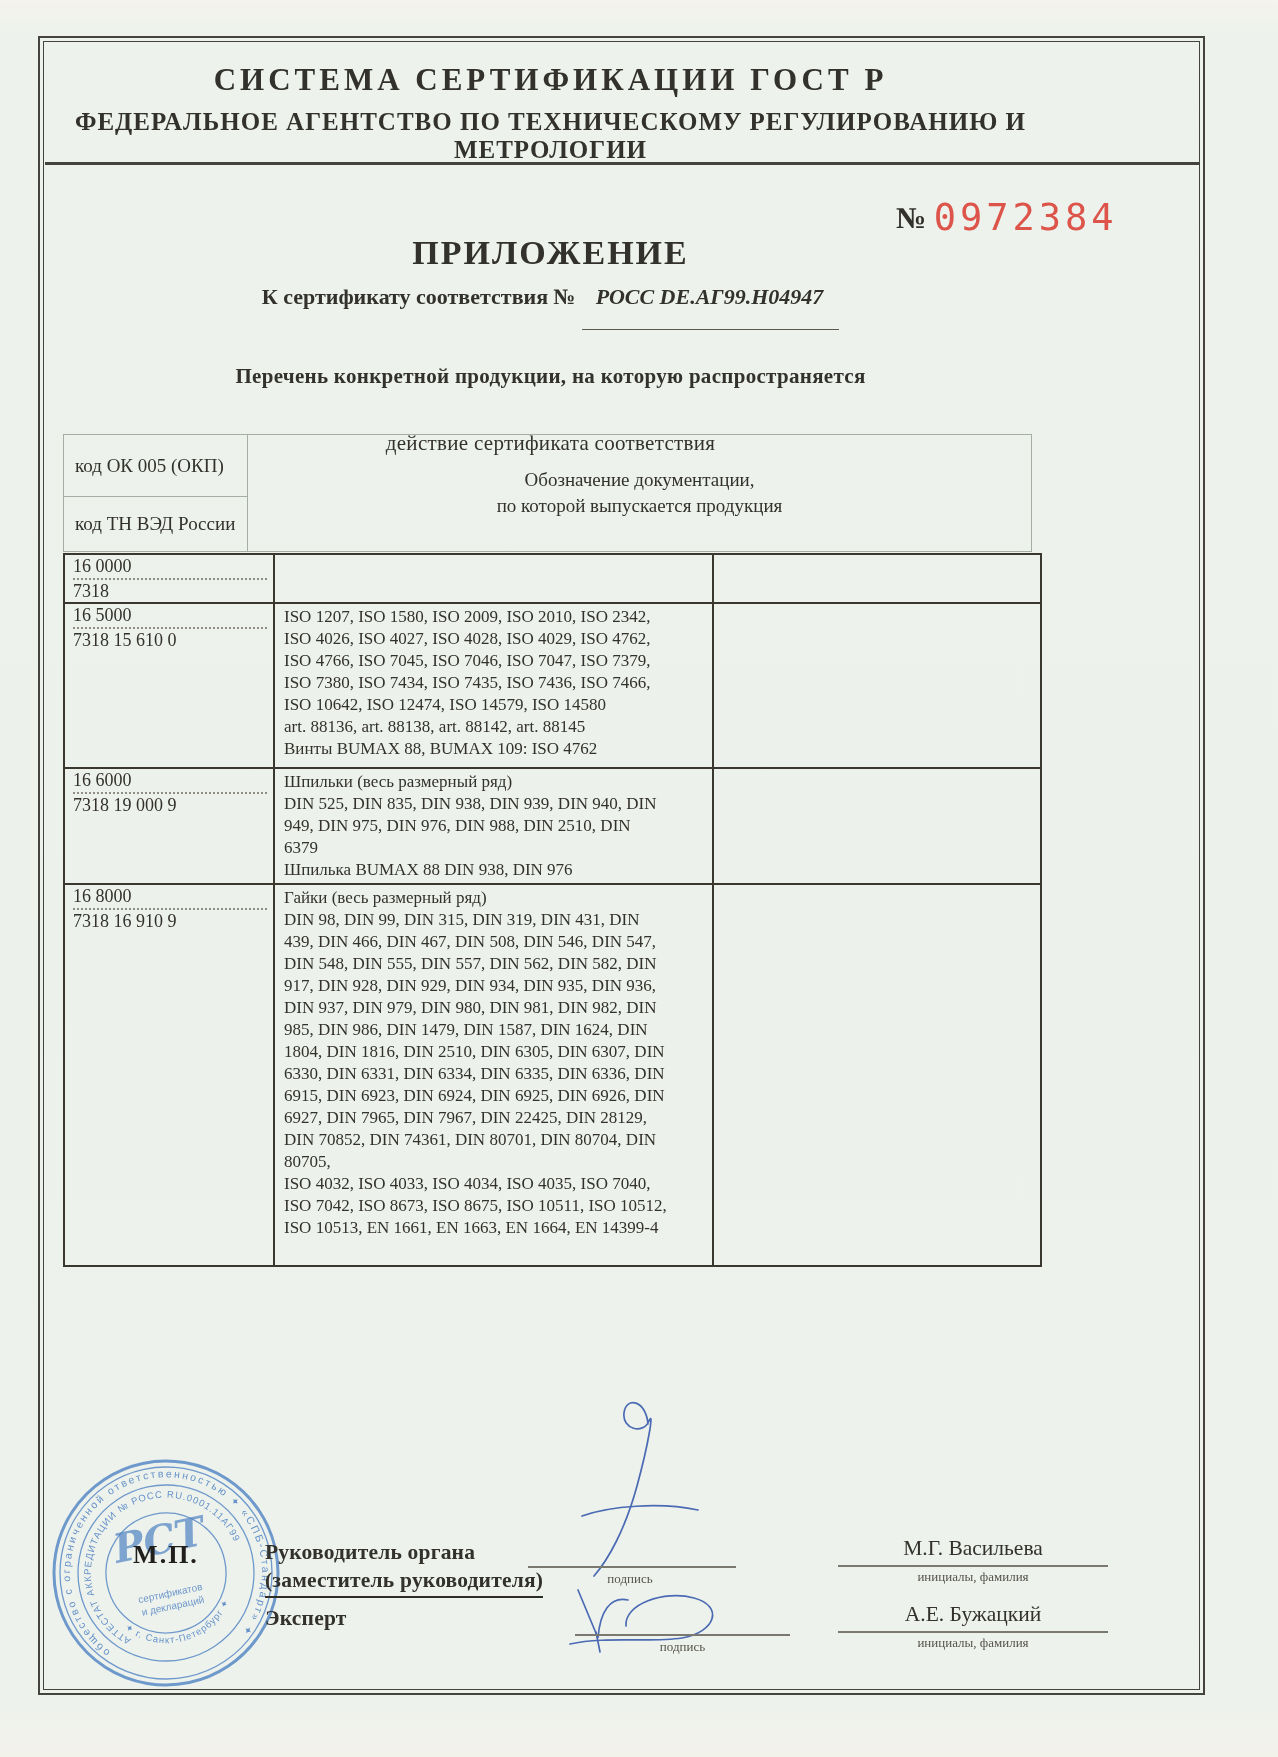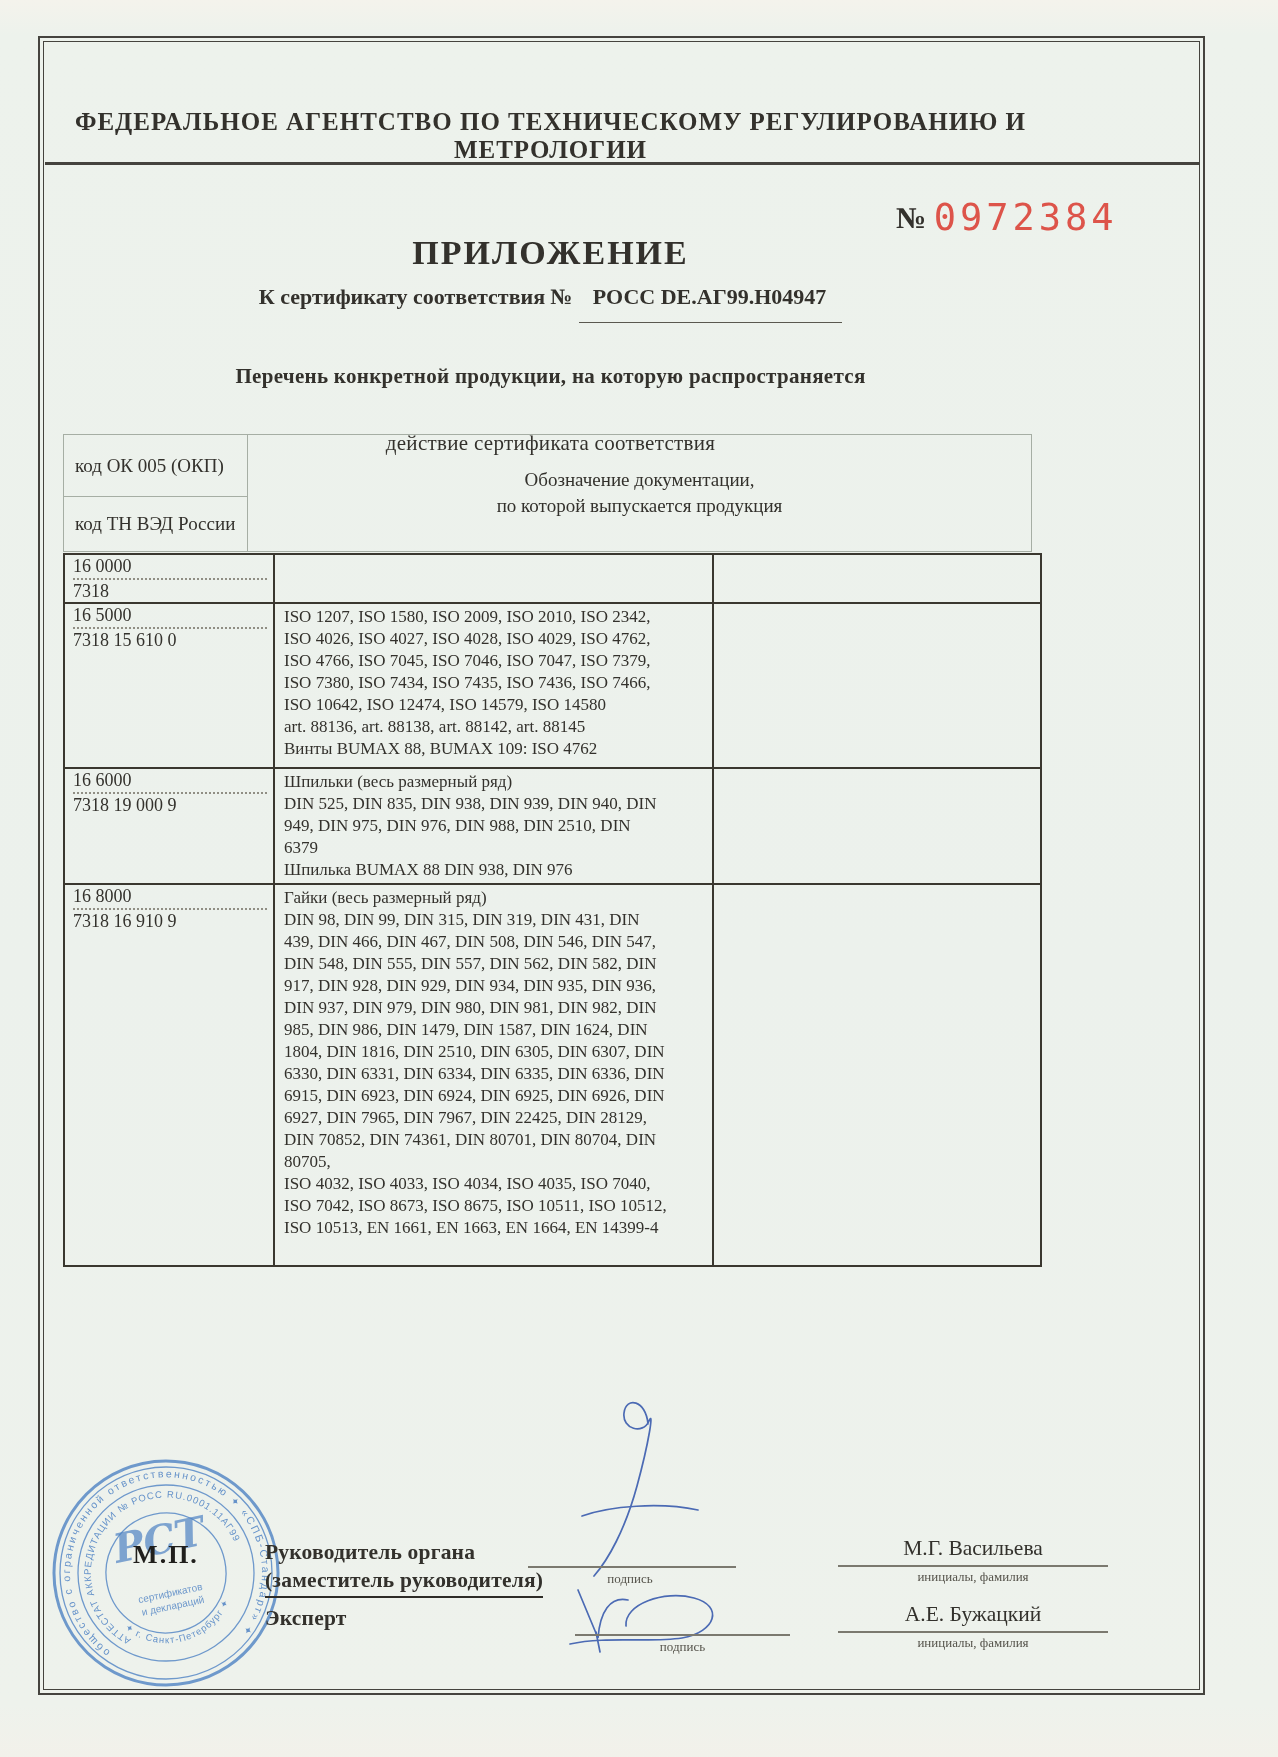--- a/index.html
+++ b/index.html
@@ -15,21 +15,21 @@
   .frame::before { content:""; position:absolute; inset:3px; border:1.5px solid #45433e; }
   .hsep { position:absolute; left:45px; top:162px; width:1154px; height:2.5px; background:#45433e; }
   
   .content { position:absolute; left:63px; width:975px; text-align:center; }
   .sys-title { top:62px; font-size:31px; font-weight:bold; letter-spacing:4px; }
   .agency    { top:108px; font-size:25px; font-weight:bold; letter-spacing:1px; }
   .blank-no  { position:absolute; left:896px; top:196px; font-size:30px; font-weight:bold; white-space:nowrap; }
   .blank-no .digits { font-family:"DejaVu Sans Mono",monospace; font-weight:normal; font-size:37px; letter-spacing:4px; color:#dd544a; vertical-align:-2px; }
   .doc-title { top:234px; font-size:34px; font-weight:bold; letter-spacing:2px; }
   .cert-line { top:284px; font-size:22px; font-weight:600; }
-  .cert-line .cert-no { display:inline-block; border-bottom:1.5px solid #5a584f; padding:0 16px 12px 14px; margin-left:6px; }
+  .cert-line .cert-no { display:inline-block; border-bottom:1.5px solid #5a584f; padding:0 16px 19px 14px; margin-left:6px;font-style:italic; }
   .sub1 { top:364px; font-size:21px; font-weight:bold; letter-spacing:.3px; }
   .sub2 { top:396px; font-size:21px; font-weight:normal; letter-spacing:.3px;margin-top:35px; }
   
   .htable { position:absolute; left:63px; top:434px; width:967px; height:116px; border:1.5px solid #a6aea4; display:flex; font-size:19px; }
   .hc1 { width:183px; border-right:1.5px solid #a6aea4; display:flex; flex-direction:column; text-align:left; }
   .hc1a { height:61px; border-bottom:1.5px solid #a6aea4; display:flex; align-items:center; padding-left:11px; }
   .hc1b { flex:1; display:flex; align-items:center; padding-left:11px; }
   .hc2 { width:444px; border-right:1.5px solid #a6aea4; display:flex; align-items:center; justify-content:center; text-align:center; white-space:pre-line; line-height:26px; }
   .hc3 { flex:1; display:flex; align-items:center; justify-content:center; text-align:center; white-space:pre-line; line-height:26px; }
   
@@ -55,20 +55,21 @@
   .footer { position:absolute; left:0; top:1712px; width:1278px; text-align:center; font-family:"Liberation Sans","DejaVu Sans",sans-serif; font-size:10.5px; color:#8b8a82; letter-spacing:.3px; }
 </style>
 </head>
 <body>
 
 <div class="page">
 
   <div class="frame"></div>
   <div class="hsep"></div>
 
+  <div class="content abs sys-title">СИСТЕМА СЕРТИФИКАЦИИ ГОСТ Р</div>
   <div class="content abs agency">ФЕДЕРАЛЬНОЕ АГЕНТСТВО ПО ТЕХНИЧЕСКОМУ РЕГУЛИРОВАНИЮ И МЕТРОЛОГИИ</div>
 
   <div class="blank-no">
     <span>№</span>
     <span class="digits">0972384</span>
   </div>
 
   <div class="content abs doc-title">ПРИЛОЖЕНИЕ</div>
 
   <div class="content abs cert-line">

